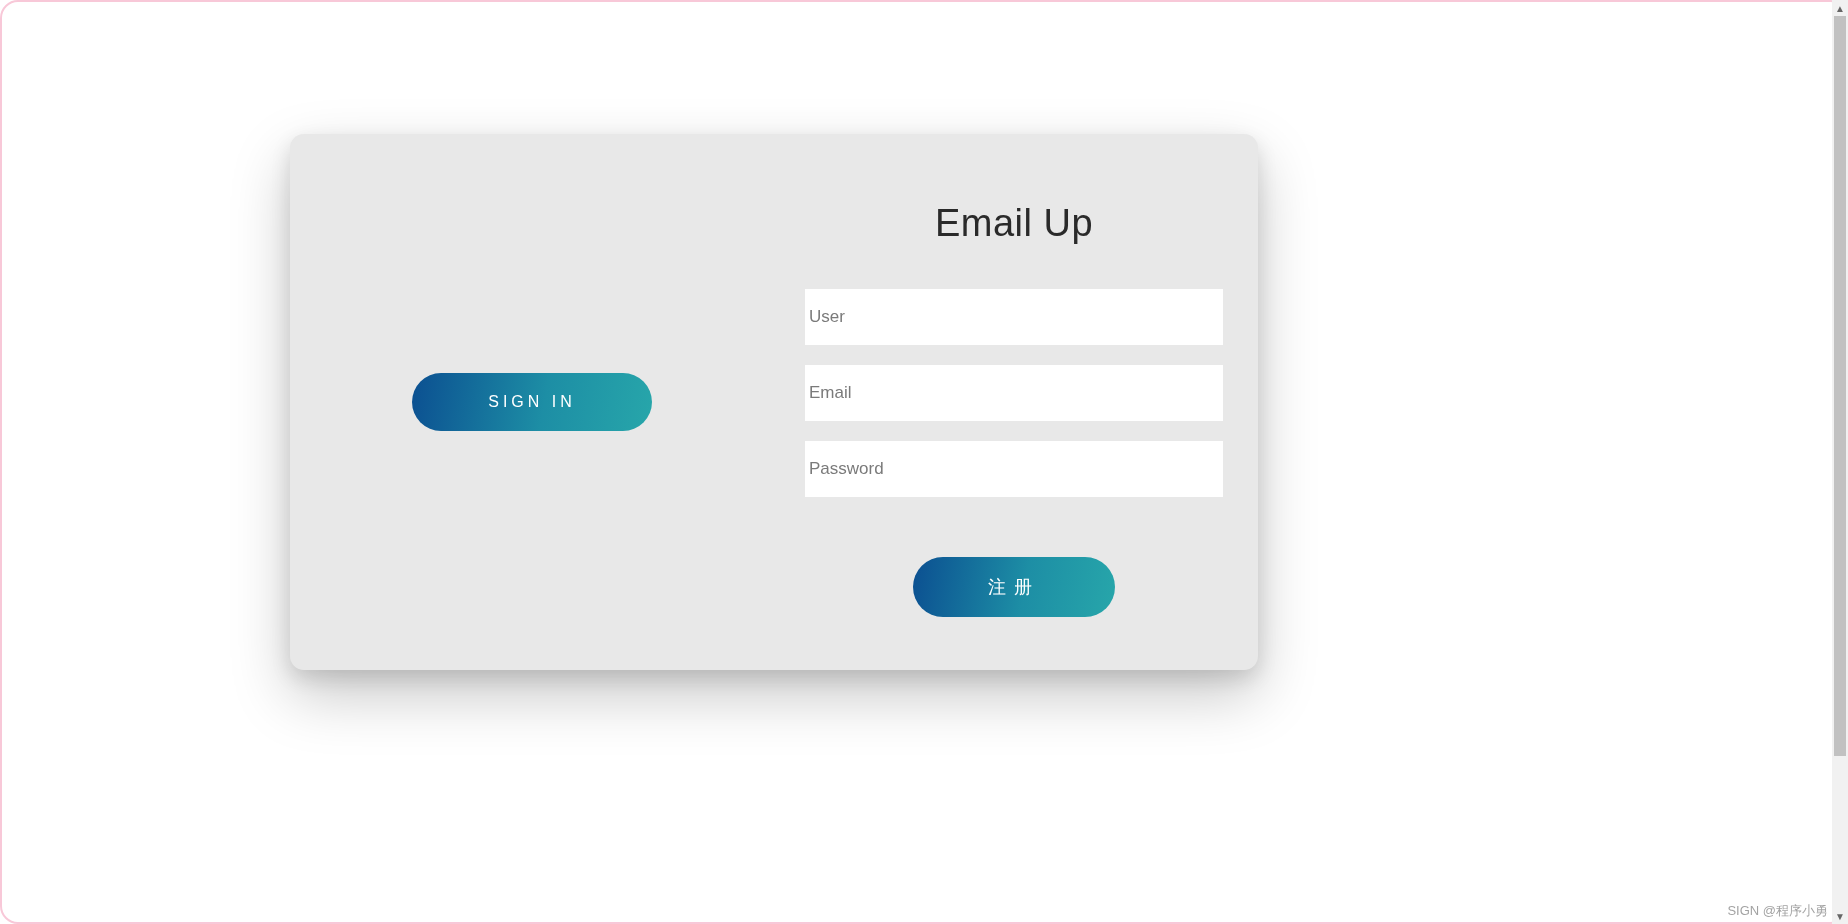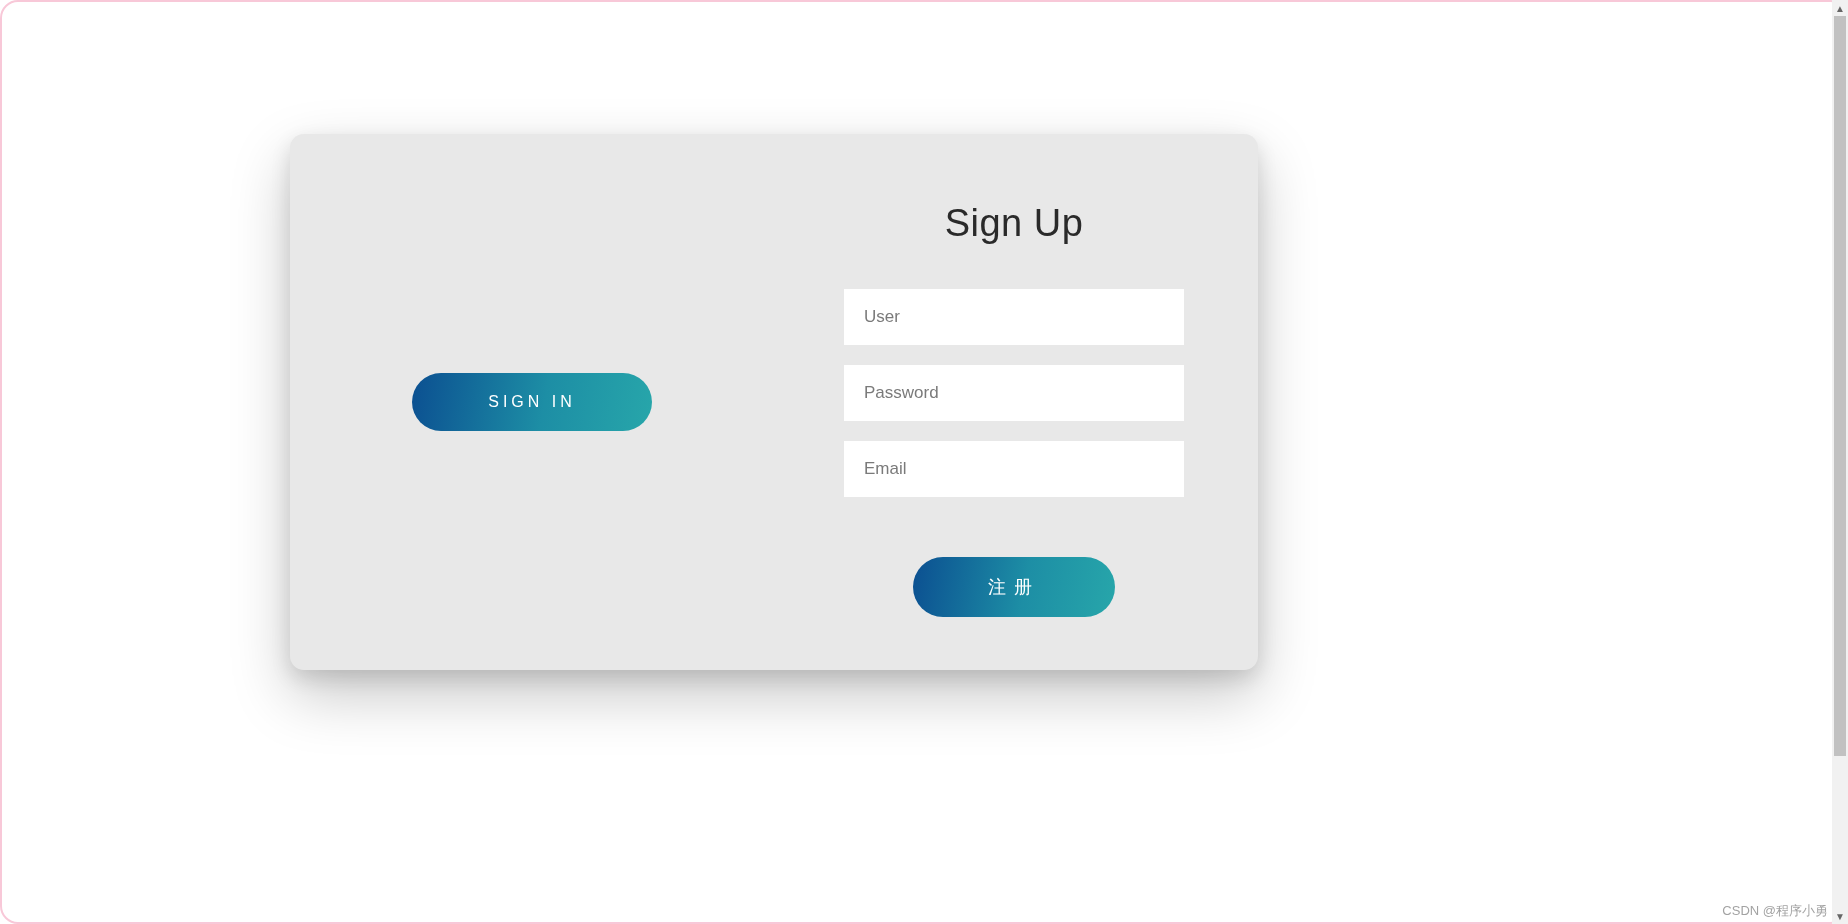--- a/index.html
+++ b/index.html
@@ -104,26 +104,26 @@
 
     .heading {
       font-size: 38px;
       font-weight: 300;
       color: #2a2a2a;
       letter-spacing: 0.5px;
       margin-bottom: 44px;
     }
 
     .input-field {
-      width: 340px;
+      width: 418px;
       height: 56px;
       background: #fff;
       border: none;
       outline: none;
-      padding: 0 20px;
+      padding: 0 4px;
       font-size: 17px;
       color: #333;
       margin-bottom: 20px;
     }
 
     .input-field::placeholder {
       color: #7a7a7a;
     }
 
     .btn {
@@ -171,25 +171,25 @@
   <div class="scrollbar-up">▲</div>
   <div class="scrollbar-thumb"></div>
   <div class="scrollbar-down">▼</div>
 </div>
 
 <div class="card">
   <div class="left-panel">
     <button class="btn btn-signin">SIGN IN</button>
   </div>
   <div class="right-panel">
-    <h1 class="heading">Sign Up</h1>
+    <h1 class="heading">Email Up</h1>
 
     <input class="input-field" type="text" placeholder="User" style="">
 
+    <input class="input-field" type="text" placeholder="Email" style="">
+
     <input class="input-field" type="password" placeholder="Password" style="">
-
-    <input class="input-field" type="text" placeholder="Email" style="">
 
     <button class="btn btn-register">注册</button>
   </div>
 </div>
 
-<div class="watermark">CSDN @程序小勇</div>
+<div class="watermark">SIGN @程序小勇</div>
 
 </body></html>

